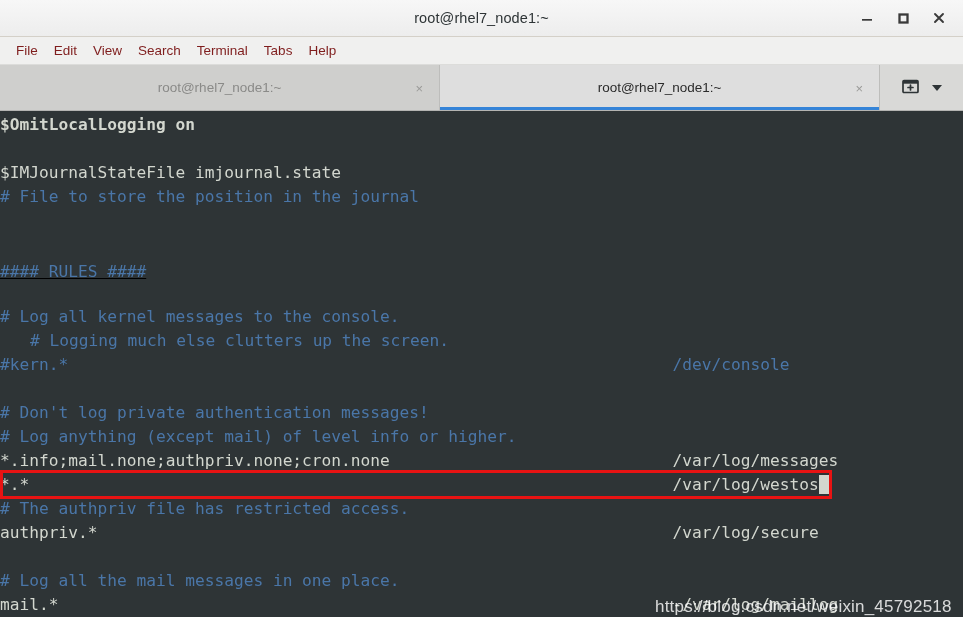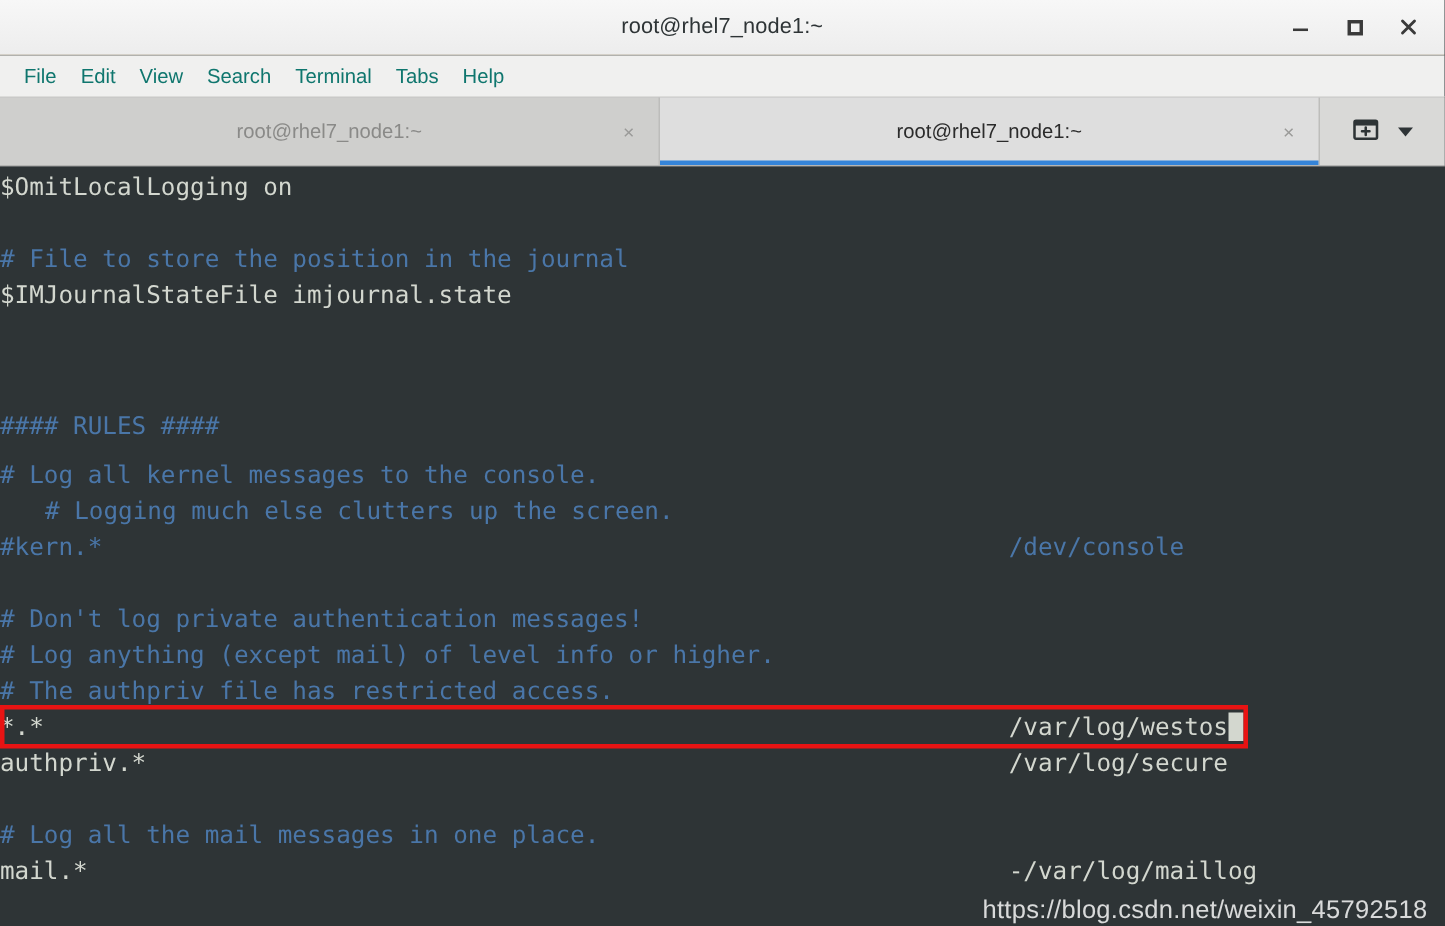--- a/index.html
+++ b/index.html
@@ -70,21 +70,21 @@
     height: 27px;
     background: #f0f0ef;
     border-bottom: 1px solid #dcdcda;
     display: flex;
     align-items: center;
     padding-left: 8px;
     flex: none;
   }
   .menu-item {
     font-size: 13.5px;
-    color: #0f766e;
+    color: #7f1d1d;
     padding: 3px 8px;
     cursor: default;
     white-space: nowrap;
   }
 
   
   .tabbar {
     height: 45px;
     background: #cfcfcd;
     display: flex;
@@ -249,36 +249,37 @@
           <rect x="2" y="4.5" width="15" height="12" rx="1" fill="none" stroke="#2e3436" stroke-width="1.7"></rect>
           <rect x="2" y="4.5" width="15" height="3.2" fill="#2e3436"></rect>
           <path d="M9.5 9 L9.5 14 M7 11.5 L12 11.5" stroke="#2e3436" stroke-width="1.7" stroke-linecap="round"></path>
         </svg>
       </span>
       <span class="tab-chevron"></span>
     </div>
   </div>
 
   <div class="terminal" id="terminal">
-    <div class="term-line" style="top: 0px;"><span class="t-white">$OmitLocalLogging on</span></div>
-      <div class="term-line" style="top: 0px;"><span class="t-white"></span></div>
+    <div class="term-line" style="top: 0px; font-weight: bold;"><span class="t-white">$OmitLocalLogging on</span></div>
+      <div class="term-line" style="top: 0px;"><span class="t-white"></span></div>
+      <div class="term-line" style="top: 0px;"><span class="t-white">$IMJournalStateFile imjournal.state</span></div>
       <div class="term-line" style="top: 0px;"><span class="t-blue"># File to store the position in the journal</span></div>
-      <div class="term-line" style="top: 0px;"><span class="t-white">$IMJournalStateFile imjournal.state</span></div>
-      <div class="term-line" style="top: 0px;"><span class="t-white"></span></div>
-      <div class="term-line" style="top: 0px;"><span class="t-white"></span></div>
-      <div class="term-line" style="top: 15px;"><span class="t-blue">#### RULES ####</span></div>
+      <div class="term-line" style="top: 0px;"><span class="t-white"></span></div>
+      <div class="term-line" style="top: 0px;"><span class="t-white"></span></div>
+      <div class="term-line" style="top: 3px; text-decoration: underline;"><span class="t-blue">#### RULES ####</span></div>
       <div class="term-line" style="top: 0px;"><span class="t-white"></span></div>
       <div class="term-line" style="top: 0px;"><span class="t-blue"># Log all kernel messages to the console.</span></div>
       <div class="term-line" style="top: 0px; padding-left: 30px;"><span class="t-blue"># Logging much else clutters up the screen.</span></div>
       <div class="term-line" style="top: 0px;"><span class="t-blue">#kern.*</span><span>                                                              </span><span class="t-blue">/dev/console</span></div>
       <div class="term-line" style="top: 0px;"><span class="t-white"></span></div>
       <div class="term-line" style="top: 0px;"><span class="t-blue"># Don't log private authentication messages!</span></div>
       <div class="term-line" style="top: 0px;"><span class="t-blue"># Log anything (except mail) of level info or higher.</span></div>
+      <div class="term-line" style="top: 0px;"><span class="t-white">*.info;mail.none;authpriv.none;cron.none</span><span>                             </span><span class="t-white">/var/log/messages</span></div>
+      <div class="term-line" style="top: 0px;"><span class="t-white">*.*</span><span>                                                                  </span><span class="t-white">/var/log/westos</span><span class="cursor-block"></span></div>
       <div class="term-line" style="top: 0px;"><span class="t-blue"># The authpriv file has restricted access.</span></div>
-      <div class="term-line" style="top: 0px;"><span class="t-white">*.*</span><span>                                                                  </span><span class="t-white">/var/log/westos</span><span class="cursor-block"></span></div>
       <div class="term-line" style="top: 0px;"><span class="t-white">authpriv.*</span><span>                                                           </span><span class="t-white">/var/log/secure</span></div>
       <div class="term-line" style="top: 0px;"><span class="t-white"></span></div>
       <div class="term-line" style="top: 0px;"><span class="t-blue"># Log all the mail messages in one place.</span></div>
       <div class="term-line" style="top: 0px;"><span class="t-white">mail.*</span><span>                                                               </span><span class="t-white">-/var/log/maillog</span></div>
       <div class="hl-box" id="hl-box" style="left: 0px; top: 359px; width: 832px; height: 29px;"></div>
     <div class="watermark" id="watermark" style="left: 655px; top: 484px;">https://blog.csdn.net/weixin_45792518</div>
   </div>
 
 </div>
 

